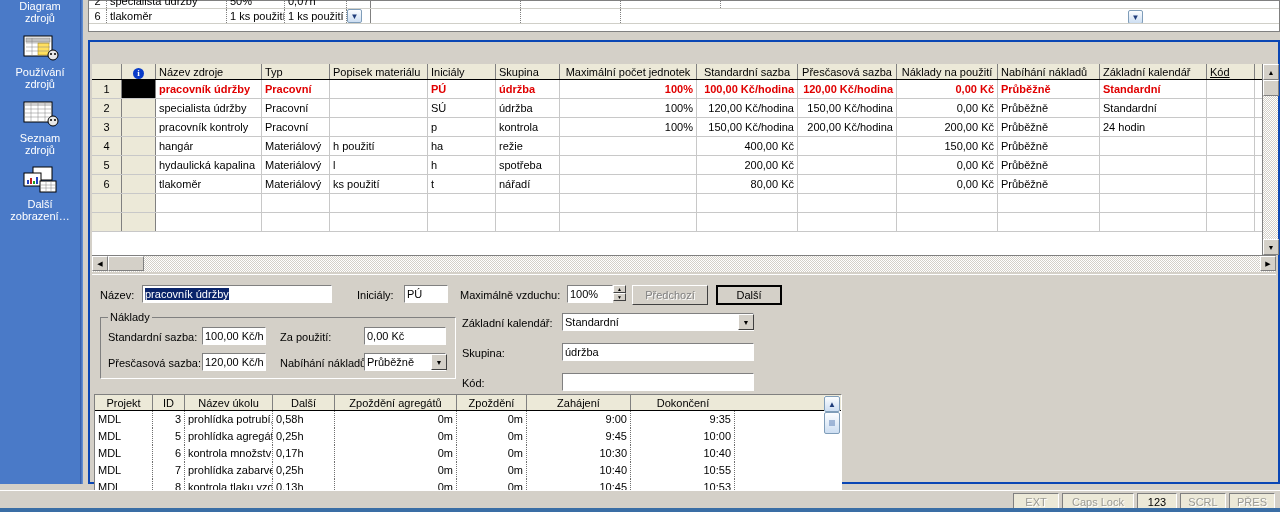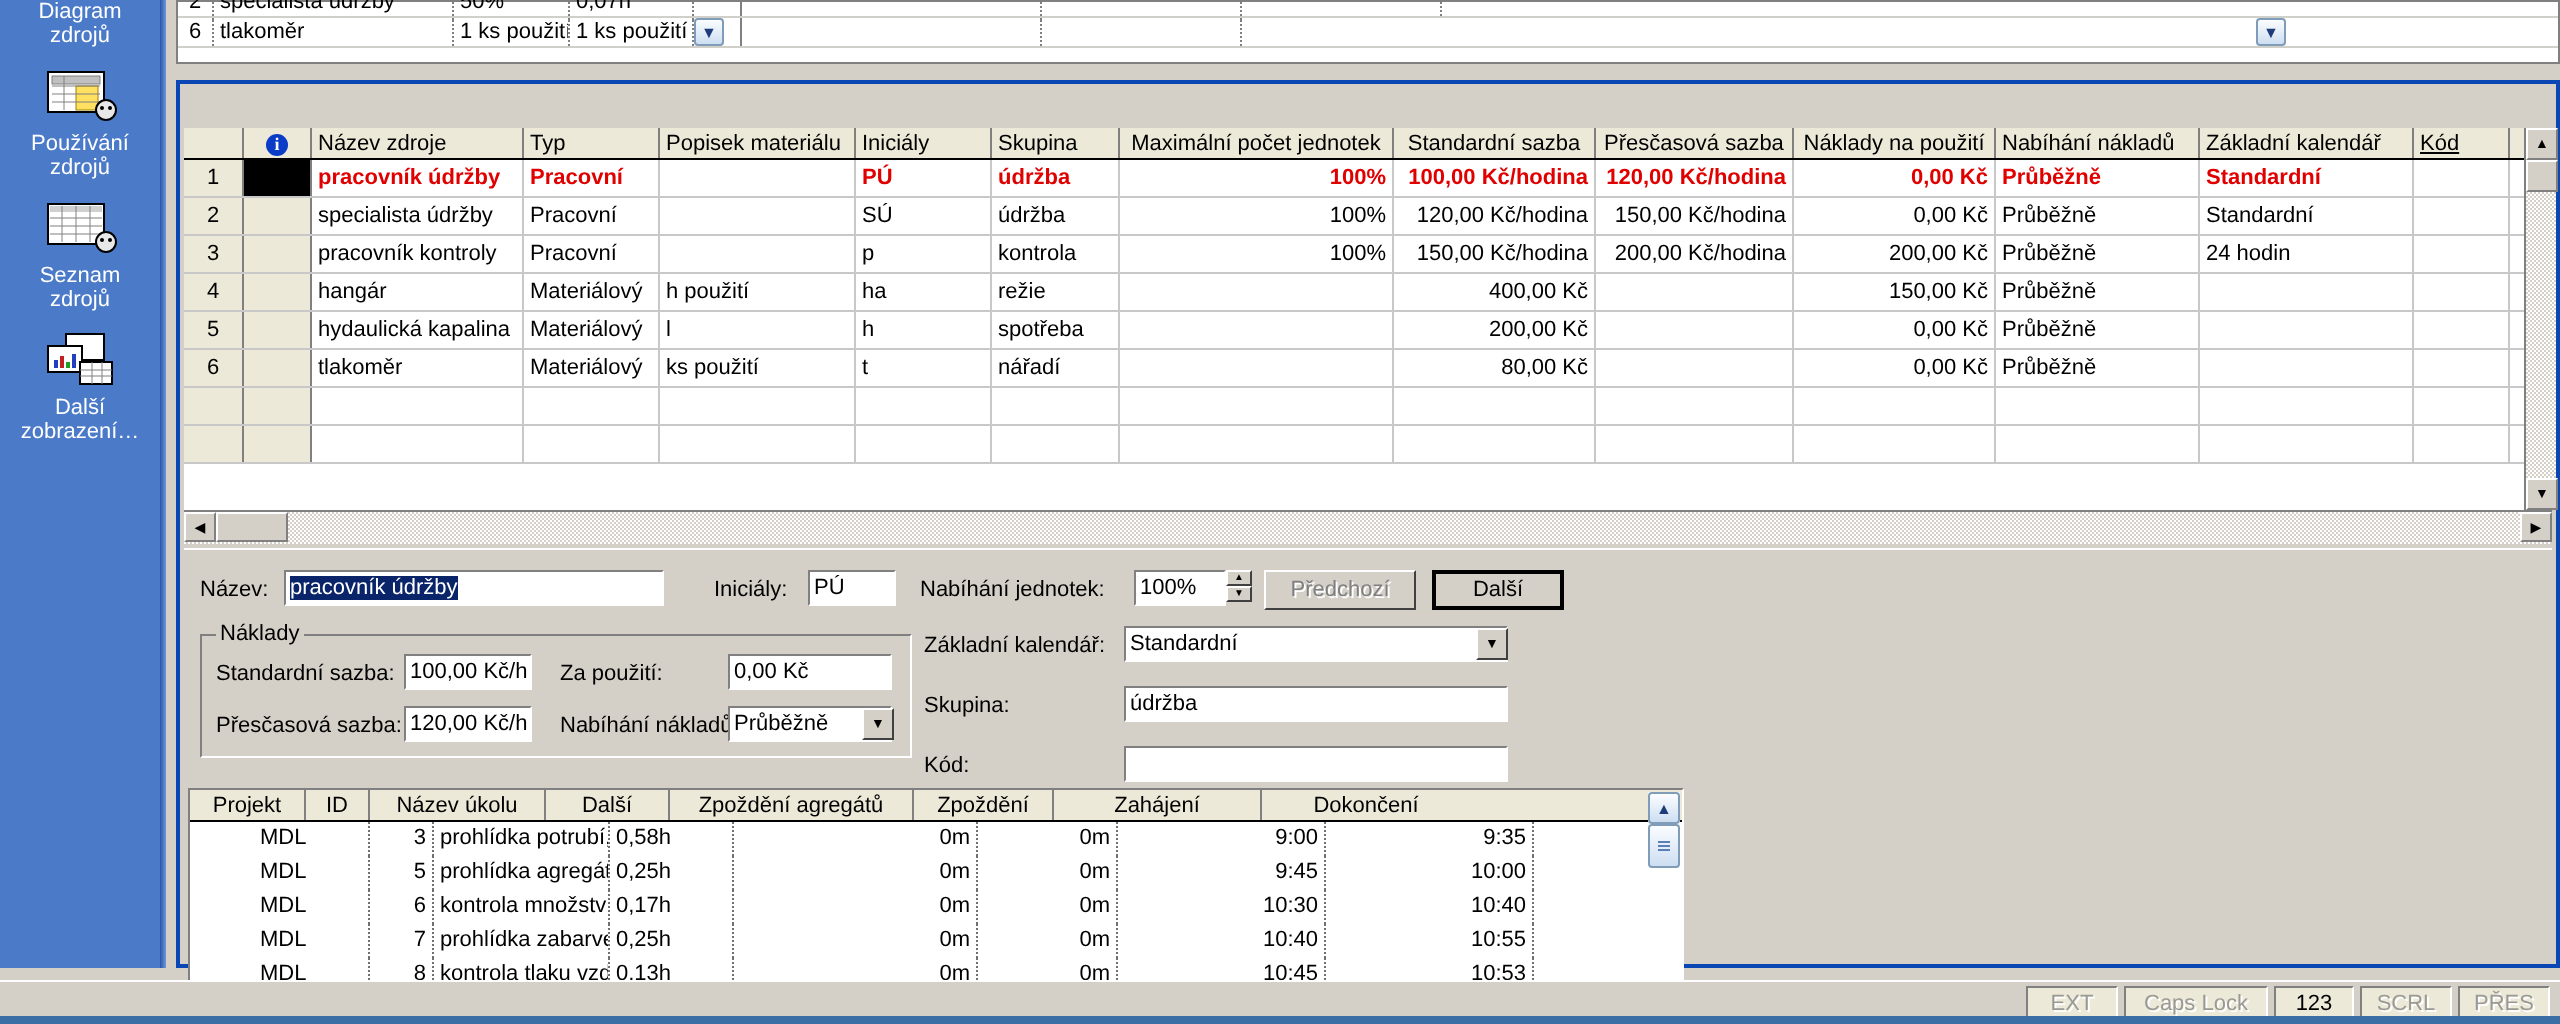--- a/index.html
+++ b/index.html
@@ -94,21 +94,21 @@
   .spin{position:absolute;width:13px;background:#d4d0c8;}
   .spinhalf{height:8px;background:#d4d0c8;border:1px solid;
     border-color:#fff #404040 #404040 #fff;box-sizing:border-box;
     display:flex;align-items:center;justify-content:center;font-size:5px;line-height:5px;}
   
   #tasks{position:absolute;left:4px;top:352px;width:748px;height:128px;background:#fff;
     border:1px solid;border-color:#808080 #fff #fff #808080;box-sizing:border-box;overflow:hidden;}
   .thdr{display:flex;height:16px;line-height:16px;background:#ece9d8;border-bottom:1px solid #000;box-sizing:border-box;}
   .thcell{border-right:1px solid #808080;box-sizing:border-box;padding:0 3px;
     text-align:center;font-size:11px;white-space:nowrap;overflow:hidden;}
-  .trow{display:flex;height:17px;line-height:17px;margin-left:32px;}
+  .trow{display:flex;height:17px;line-height:17px;}
   .tcell{border-right:1px dotted #707070;box-sizing:border-box;padding:0 3px;
     font-size:11px;white-space:nowrap;overflow:hidden;}
   .tcell.num{text-align:right;}
   #tsb{position:absolute;right:1px;top:1px;width:16px;height:126px;background:#fff;}
   .xpbtn{width:16px;height:16px;box-sizing:border-box;border:1px solid #7f9db9;border-radius:2px;
     background:linear-gradient(to bottom,#fbfdff,#cddef2);display:flex;align-items:center;justify-content:center;
     font-size:8px;color:#1f3c7a;}
   .xpthumb{width:16px;height:22px;box-sizing:border-box;border:1px solid #7f9db9;border-radius:2px;
     background:linear-gradient(to bottom,#fbfdff,#cddef2);display:flex;align-items:center;justify-content:center;}
   
@@ -388,21 +388,21 @@
   </div>
 
   <div id="form">
     <span class="lbl" style="left:8px;top:14px;">Název:</span>
     <div class="fld" style="left:50px;top:10px;width:190px;height:18px;">
       <span class="selspan">pracovník údržby</span>
     </div>
     <span class="lbl" style="left:265px;top:14px;">Iniciály:</span>
     <div class="fld" style="left:312px;top:10px;width:44px;height:18px;">PÚ</div>
 
-    <span class="lbl" style="left:368px;top:14px;">Nabíhání jednotek:</span>
+    <span class="lbl" style="left:368px;top:14px;">Maximálně vzduchu:</span>
     <div class="fld" style="left:475px;top:10px;width:46px;height:18px;">100%</div>
     <div class="spin" style="left:521px;top:10px;height:18px;">
       <div class="spinhalf">▲</div>
       <div class="spinhalf">▼</div>
     </div>
     <div class="btn dis" style="left:540px;top:10px;width:76px;height:20px;">Předchozí</div>
     <div class="btn def" style="left:624px;top:10px;width:66px;height:20px;">Další</div>
 
     <div class="grp" style="left:8px;top:42px;width:356px;height:62px;"></div>
     <span class="grptitle" style="left:16px;top:36px;">Náklady</span>

